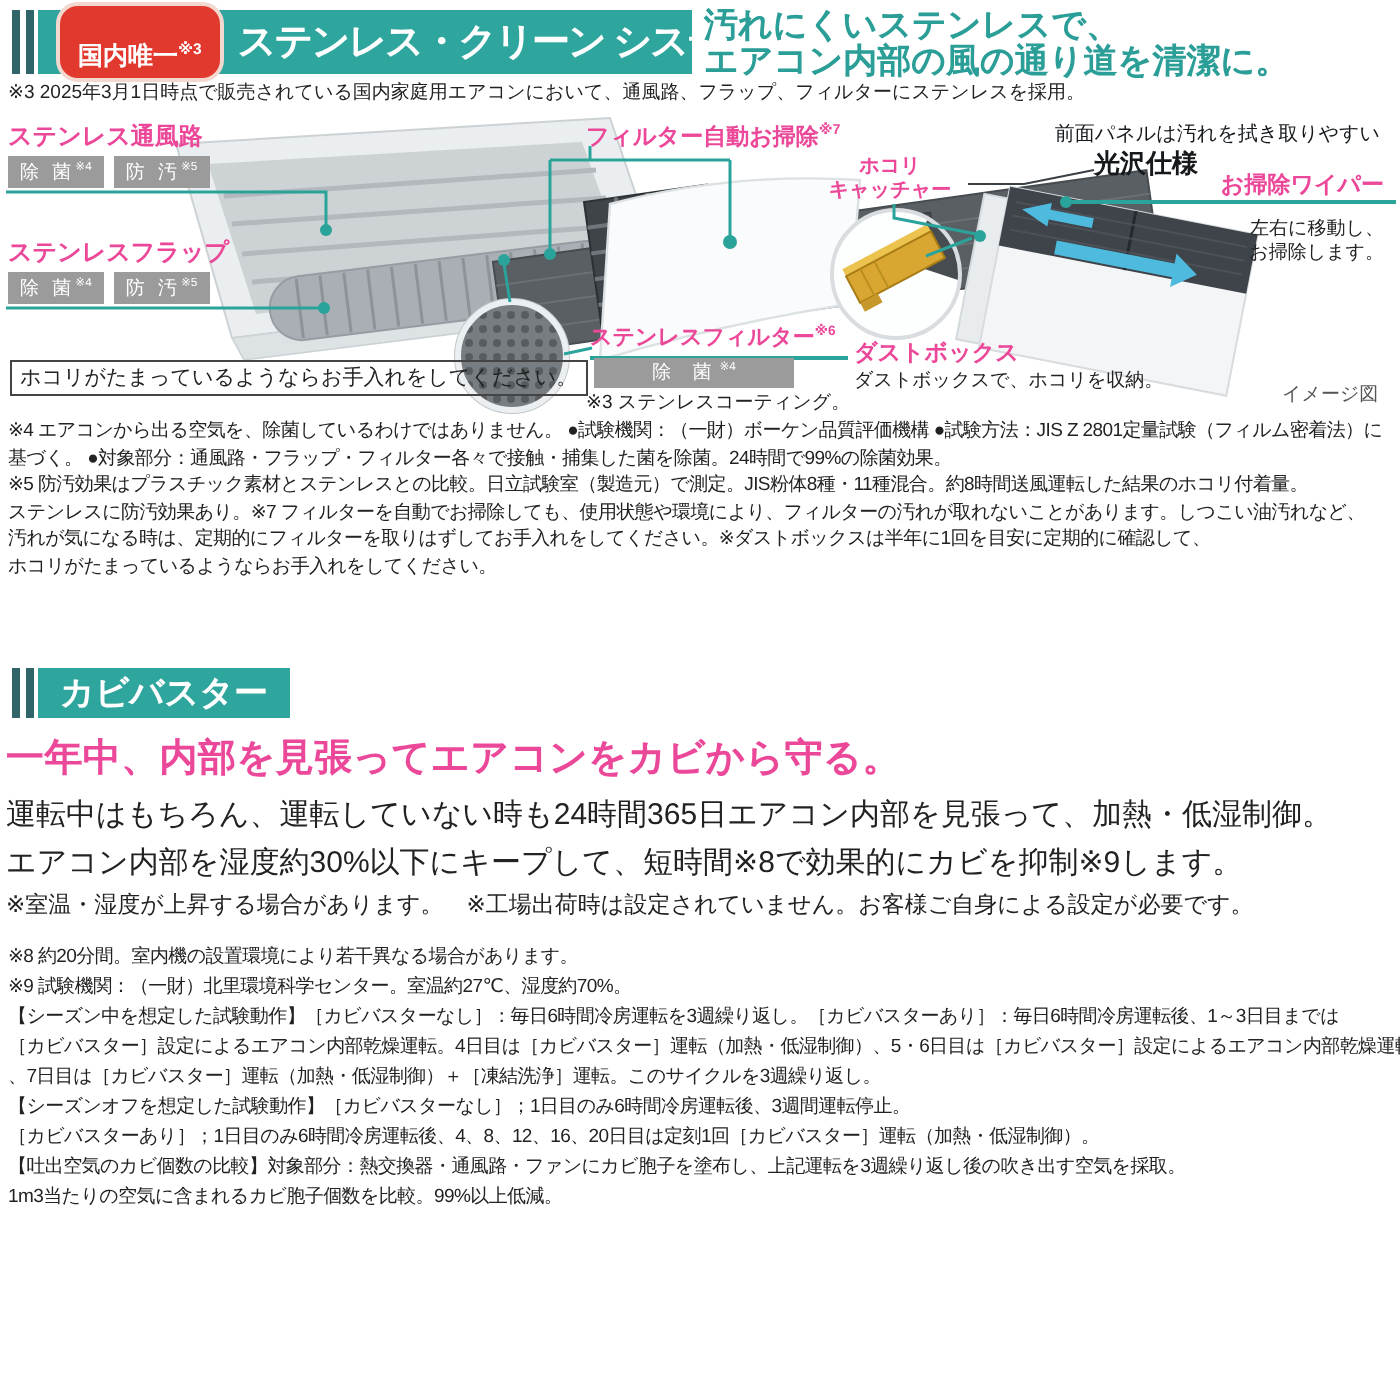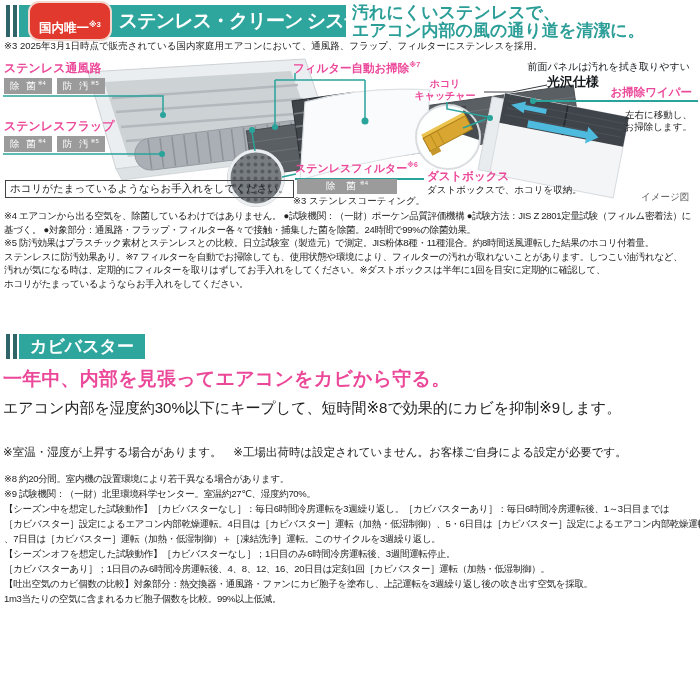--- a/index.html
+++ b/index.html
@@ -211,20 +211,21 @@
   <div>ステンレスに防汚効果あり。※7 フィルターを自動でお掃除しても、使用状態や環境により、フィルターの汚れが取れないことがあります。しつこい油汚れなど、</div>
   <div>汚れが気になる時は、定期的にフィルターを取りはずしてお手入れをしてください。※ダストボックスは半年に1回を目安に定期的に確認して、</div>
   <div>ホコリがたまっているようならお手入れをしてください。</div>
 </div>
 
 <div class="vbar s2bar1"></div>
 <div class="vbar s2bar2"></div>
 <div class="abs" id="s2-badge">カビバスター</div>
 <div class="abs teal" id="s2-heading">一年中、内部を見張ってエアコンをカビから守る。</div>
 <div class="abs" id="s2-body">
+  <div>運転中はもちろん、運転していない時も24時間365日エアコン内部を見張って、加熱・低湿制御。</div>
   <div>エアコン内部を湿度約30%以下にキープして、短時間※8で効果的にカビを抑制※9します。</div>
 </div>
 <div class="abs" id="s2-note">※室温・湿度が上昇する場合があります。　※工場出荷時は設定されていません。お客様ご自身による設定が必要です。</div>
 <div class="fn" id="fn2">
   <div>※8 約20分間。室内機の設置環境により若干異なる場合があります。</div>
   <div>※9 試験機関：（一財）北里環境科学センター。室温約27℃、湿度約70%。</div>
   <div>【シーズン中を想定した試験動作】［カビバスターなし］：毎日6時間冷房運転を3週繰り返し。［カビバスターあり］：毎日6時間冷房運転後、1～3日目までは</div>
   <div>［カビバスター］設定によるエアコン内部乾燥運転。4日目は［カビバスター］運転（加熱・低湿制御）、5・6日目は［カビバスター］設定によるエアコン内部乾燥運転</div>
   <div>、7日目は［カビバスター］運転（加熱・低湿制御）＋［凍結洗浄］運転。このサイクルを3週繰り返し。</div>
   <div>【シーズンオフを想定した試験動作】［カビバスターなし］；1日目のみ6時間冷房運転後、3週間運転停止。</div>

